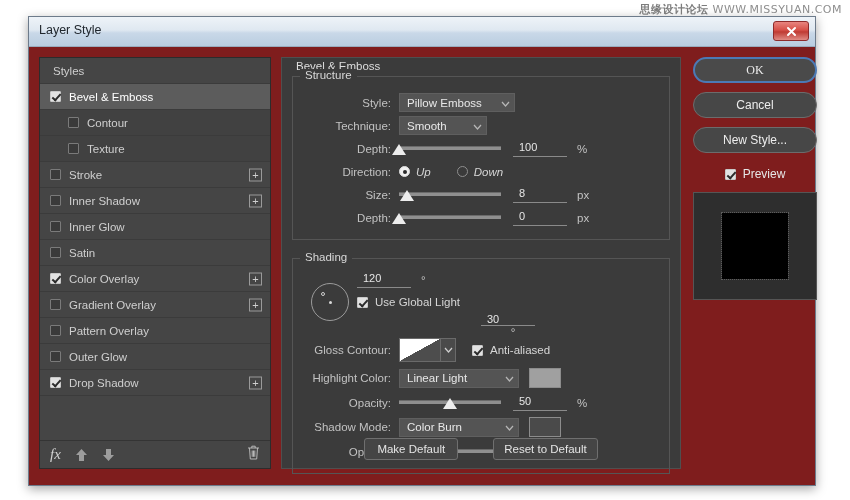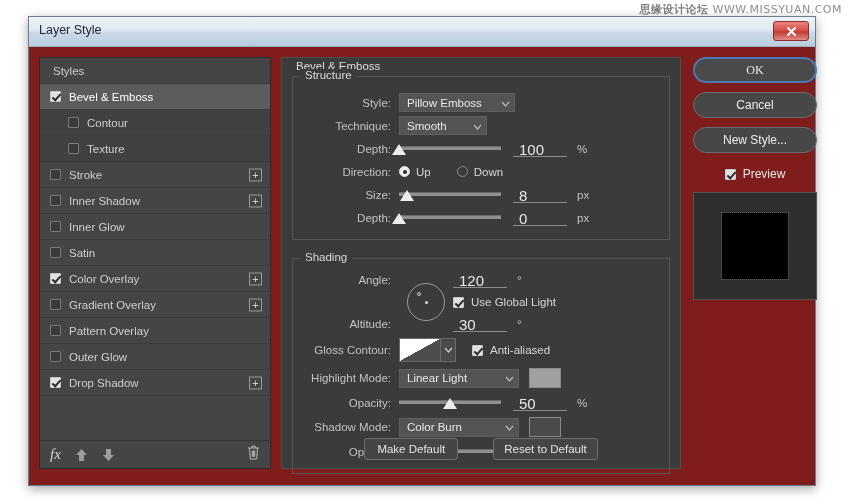--- a/index.html
+++ b/index.html
@@ -224,32 +224,32 @@
     top: 2px;
     width: 0; height: 0;
     border-left: 7px solid transparent;
     border-right: 7px solid transparent;
     border-bottom: 11px solid #ededed;
     transform: translateX(-7px);
   }
   .numfield {
     width: 54px;
     margin-left: 12px;
-    font-size: 15px;
+    font-size: 11px;
     color: #e6e6e6;
     text-align: left;
     border-bottom: 1px solid #8a8a8a;
     height: 16px;
     padding-left: 6px;
     cursor: text;
   }
   .unit { margin-left: 10px; font-size: 11.5px; color: #c2c2c2; }
 
   
-  .radio-wrap { display: flex; align-items: center; margin-right: 26px; cursor: pointer; }
+  .radio-wrap { display: flex; align-items: center; margin-right: 26px; cursor: pointer; font-style: italic; }
   .radio {
     width: 11px; height: 11px;
     border-radius: 50%;
     border: 1px solid #8e8e8e;
     background: #3a3a3a;
     margin-right: 6px;
     position: relative;
   }
   .radio.on { background: #f0f0f0; border-color: #dcdcdc; }
   .radio.on::after {
@@ -567,43 +567,38 @@
             </div>
 
           </div>
         </div>
 
         <div class="groupbox" style="margin-top:18px;">
           <div class="gtitle">Shading</div>
           <div class="gframe" style="padding-top:10px;">
 
             <div style="display:flex;">
-              <div style="width:96px;">
-                <div class="row" style="height:22px;justify-content:flex-end;padding-right:8px;font-size:11.5px;color:#c2c2c2;">Angle:</div>
-                <div class="row" style="height:22px;"></div>
-                <div class="row" style="height:22px;justify-content:flex-end;padding-right:8px;font-size:11.5px;color:#c2c2c2;">Altitude:</div>
-              </div>
               <div style="display:flex;align-items:center;padding:0 8px;">
                 <div class="dial">
                   <span class="center"></span>
                   <span class="handle"></span>
                 </div>
               </div>
               <div style="flex:1;">
                 <div class="row" style="height:22px;">
                   <div class="numfield" style="margin-left:0;">120</div>
                   <div class="unit">°</div>
                 </div>
                 <div class="row" style="height:22px;">
                   <div class="icb-wrap">
                     <span class="icb"></span>
                     <span class="rlabel-txt">Use Global Light</span>
                   </div>
                 </div>
-                <div class="row" style="height:22px;">
+                <div class="row" style="height:22px;flex-direction:column;">
                   <div class="numfield" style="margin-left:0;">30</div>
                   <div class="unit">°</div>
                 </div>
               </div>
             </div>
 
             <div class="row" style="height:30px;">
               <div class="rlabel">Gloss Contour:</div>
               <div class="contour-box">
                 <span class="ramp"></span>
@@ -613,21 +608,21 @@
                     <path d="M1,1 L4.5,5 L8,1" stroke="#cfcfcf" stroke-width="1.2" fill="none"></path>
                   </svg>
               </div>
               <div class="icb-wrap" style="margin-left:16px;">
                 <span class="icb"></span>
                 <span class="rlabel-txt">Anti-aliased</span>
               </div>
             </div>
 
             <div class="row" style="height:26px;">
-              <div class="rlabel">Highlight Mode:</div>
+              <div class="rlabel">Highlight Color:</div>
               <div class="sel" style="width:120px;">
                 <span>Linear Light</span>
                 <span class="caret">
                   <svg width="9" height="6" viewBox="0 0 9 6">
                       <path d="M1,1 L4.5,5 L8,1" stroke="#cfcfcf" stroke-width="1.2" fill="none"></path>
                     </svg>
                 </span>
               </div>
               <div class="swatch" id="swatch-highlight" style="background: rgb(160, 160, 160);"></div>
             </div>

